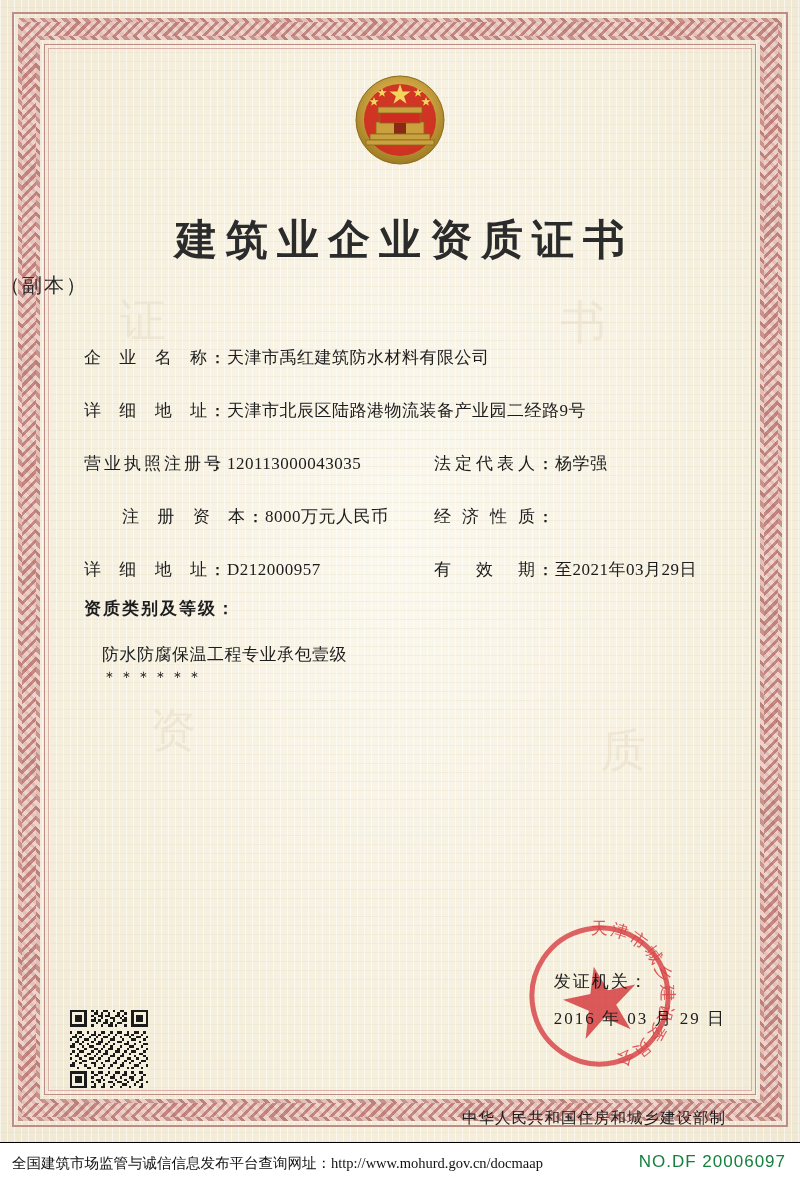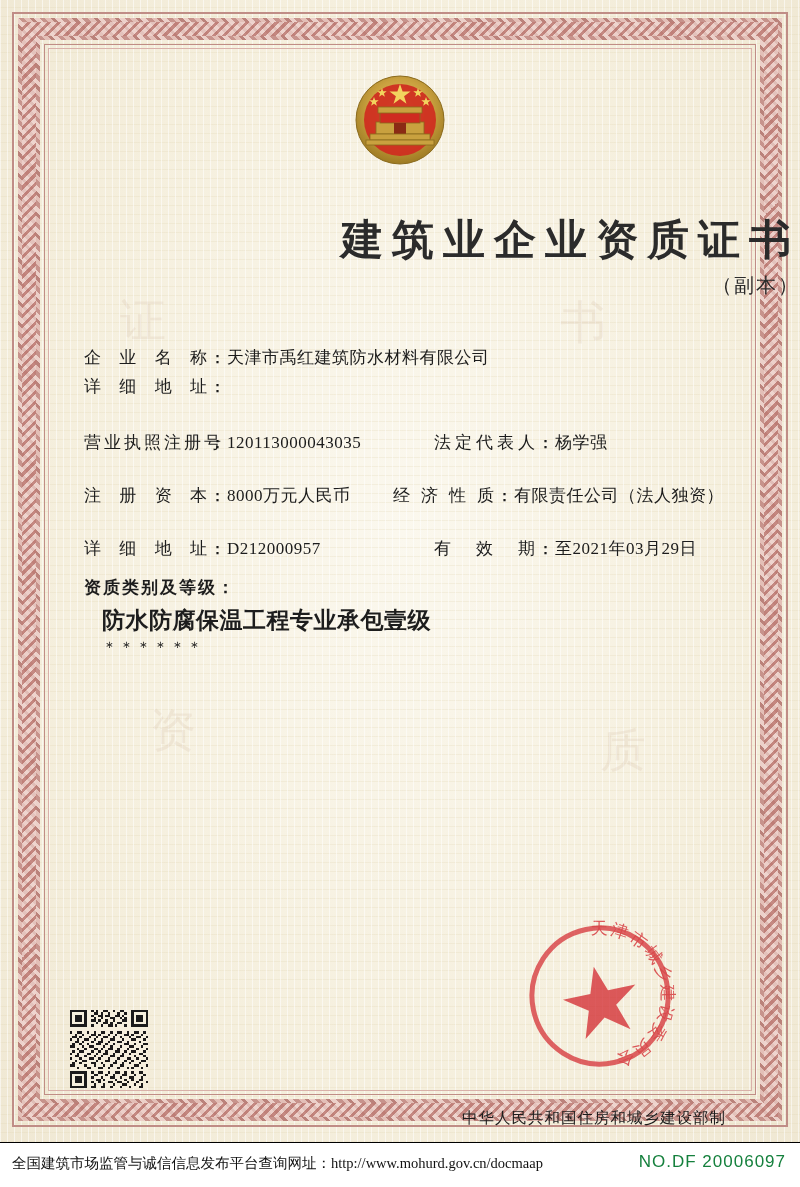--- a/index.html
+++ b/index.html
@@ -89,33 +89,33 @@
     transform: translateX(-50%);
     width: 120px;
     height: 120px;
   }
 
   
   .title {
     position: absolute;
     top: 212px;
     left: 0; right: 0;
-    text-align: right;
+    text-align: center;
     font-family: "Liberation Serif", serif;
     font-size: 42px;
     font-weight: bold;
     letter-spacing: 9px;
     color: #2b2b2b;
     text-indent: 9px;
   }
   .subtitle {
     position: absolute;
     top: 272px;
     left: 0; right: 0;
-    text-align: right;
+    text-align: left;
     font-size: 20px;
     color: #2b2b2b;
     letter-spacing: 2px;
   }
 
   
   .fields {
     position: absolute;
     left: 84px;
     top: 322px;
@@ -147,37 +147,36 @@
   .col-left { width: 350px; display: flex; align-items: baseline;}
   .col-right { display: flex; align-items: baseline;}
   .spaced-lbl {
     display: inline-block;
     text-align: justify;
     text-align-last: justify;
   }
   .lbl-name   { width: 126px; }
   .lbl-addr   { width: 126px; }
   .lbl-lic    { width: 126px; }
-  .lbl-cap    { width: 126px; }
+  .lbl-cap    { width: 126px; margin-left: 38px; }
   .lbl-cert   { width: 126px; }
   .lbl-rep    { width: 104px; }
   .lbl-econ   { width: 104px; }
   .lbl-valid  { width: 104px; }
   .qual-title {
     font-size: 17px;
     font-weight: bold;
     letter-spacing: 2px;
     margin-top: 16px;
   }
   .qual-body {
-    font-size: 23px;
-    margin-top: 6px;
+    font-size: 17px;
+    margin-top: 23px;
     margin-left: 18px;
     letter-spacing: 0.5px;
-    font-weight: bold;
   }
   .qual-stars {
     font-size: 15px;
     margin-top: 2px;
     margin-left: 18px;
     letter-spacing: 2px;
   }
 
   
   .issuer {
@@ -296,20 +295,21 @@
 
     <div class="row">
       <span class="lbl spaced-lbl lbl-name">企业名称</span>
       <span class="colon">：</span>
       <span class="val">天津市禹红建筑防水材料有限公司</span>
     </div>
 
     <div class="row">
       <span class="lbl spaced-lbl lbl-addr">详细地址</span>
       <span class="colon">：</span>
+      <span class="val">天津市北辰区陆路港物流装备产业园二经路9号</span>
     </div>
 
     <div class="row row-split">
       <span class="col-left">
         <span class="lbl spaced-lbl lbl-lic">营业执照注册号</span>
         <span class="colon">：</span>
         <span class="val">120113000043035</span>
       </span>
       <span class="col-right">
         <span class="lbl spaced-lbl lbl-rep">法定代表人</span>
@@ -320,21 +320,20 @@
 
     <div class="row row-split">
       <span class="col-left">
         <span class="lbl spaced-lbl lbl-cap">注册资本</span>
         <span class="colon">：</span>
         <span class="val">8000万元人民币</span>
       </span>
       <span class="col-right">
         <span class="lbl spaced-lbl lbl-econ">经济性质</span>
         <span class="colon">：</span>
-        <span class="val">有限责任公司（法人独资）</span>
       </span>
     </div>
 
     <div class="row row-split">
       <span class="col-left">
         <span class="lbl spaced-lbl lbl-cert">详细地址</span>
         <span class="colon">：</span>
         <span class="val">D212000957</span>
       </span>
       <span class="col-right">
@@ -355,20 +354,24 @@
     </defs>
     <g transform="rotate(-12 88 88)">
       <circle cx="88" cy="88" r="68" fill="none" stroke="#d2232a" stroke-width="5" opacity="0.85"></circle>
       <polygon points="88,58 97,84 125,84 102,100 111,127 88,110 65,127 74,100 51,84 79,84" fill="#d2232a" opacity="0.9"></polygon>
       <text font-size="17" fill="#d2232a" font-family="Liberation Serif, serif" letter-spacing="2" opacity="0.9">
         <textPath href="#sealArc" startOffset="26%">天津市城乡建设委员会</textPath>
       </text>
     </g>
   </svg>
 
+  <div class="issuer">
+    <div class="line1">发证机关：</div>
+    <div class="line2">2016 年 03 月 29 日</div>
+  </div>
   <div class="footer-maker">中华人民共和国住房和城乡建设部制</div>
 
   <svg class="qr" viewBox="0 0 33 33" shape-rendering="crispEdges">
     <rect width="33" height="33" fill="#f5efdd"></rect>
     <g fill="#1b1b1b">
       <rect x="0" y="0" width="7" height="7"></rect>
         <rect x="1" y="1" width="5" height="5" fill="#f5efdd"></rect>
         <rect x="2" y="2" width="3" height="3"></rect>
       <rect x="26" y="0" width="7" height="7"></rect>
         <rect x="27" y="1" width="5" height="5" fill="#f5efdd"></rect>

